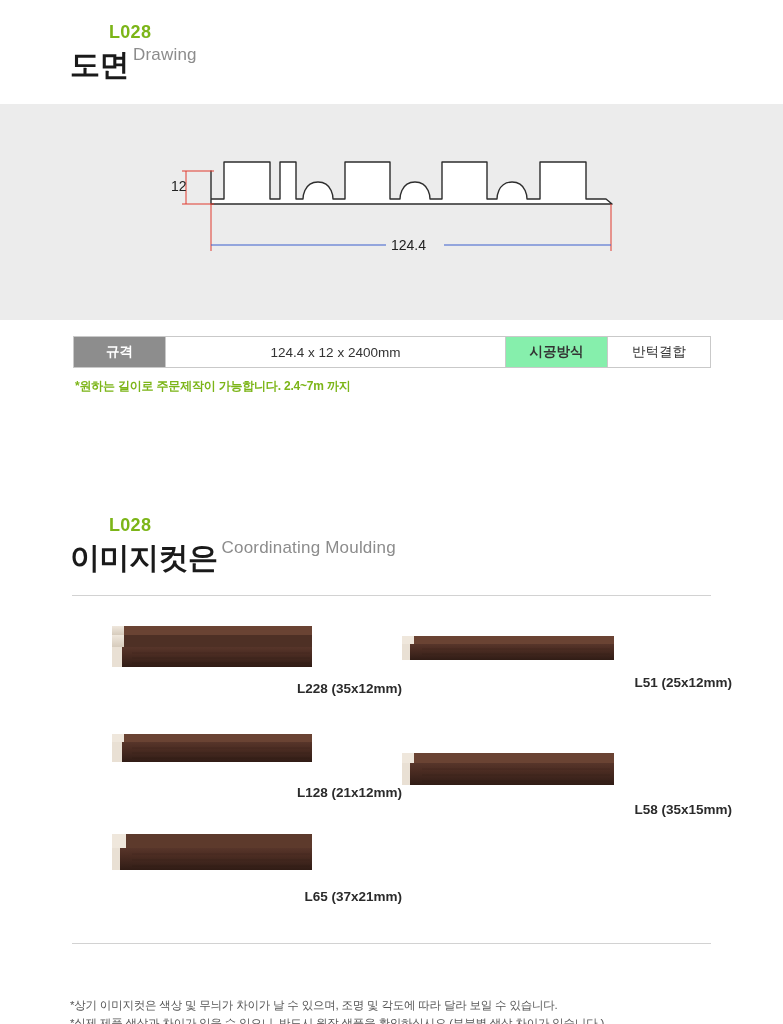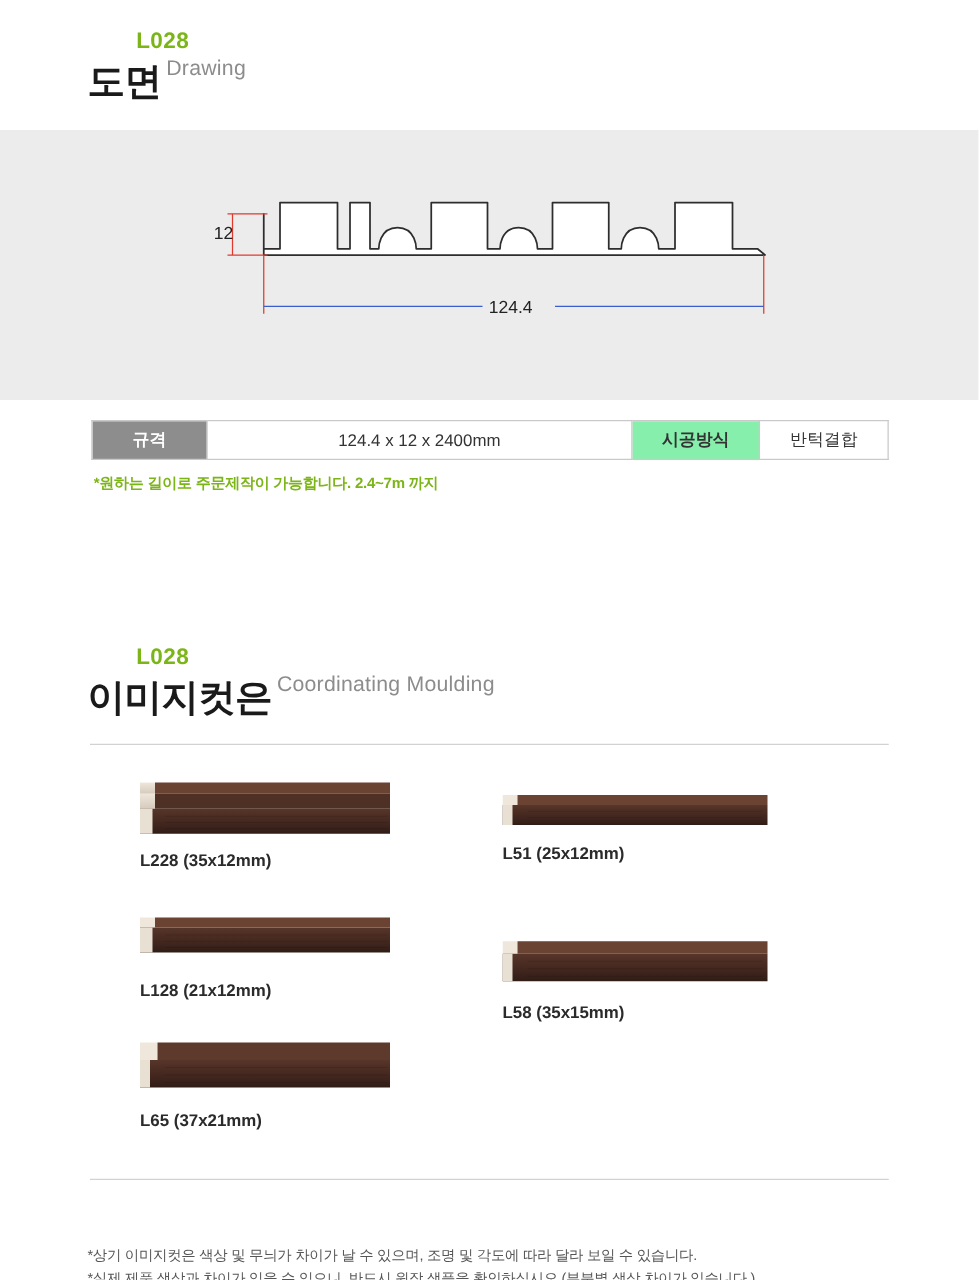--- a/index.html
+++ b/index.html
@@ -81,21 +81,21 @@
     border-top: 1px solid #d2d2d2;
     width: 639px;
   }
 
   .moulding-grid {
     margin: 24px 0 0 0;
     padding-left: 72px;
     width: 783px;
   }
   .mg-row { display: flex; }
-  .mg-col { width: 330px; }
+  .mg-col { width: 330px; text-align: right; }
   .mg-item { margin-bottom: 28px; }
   .mg-label {
     font-size: 13.5px;
     font-weight: bold;
     color: #2b2b2b;
     margin-top: 9px;
     margin-left: 40px;
   }
   .mg-label.ind2 { margin-left: 0px; }
   .swatch { position: relative; height: 52px; }

